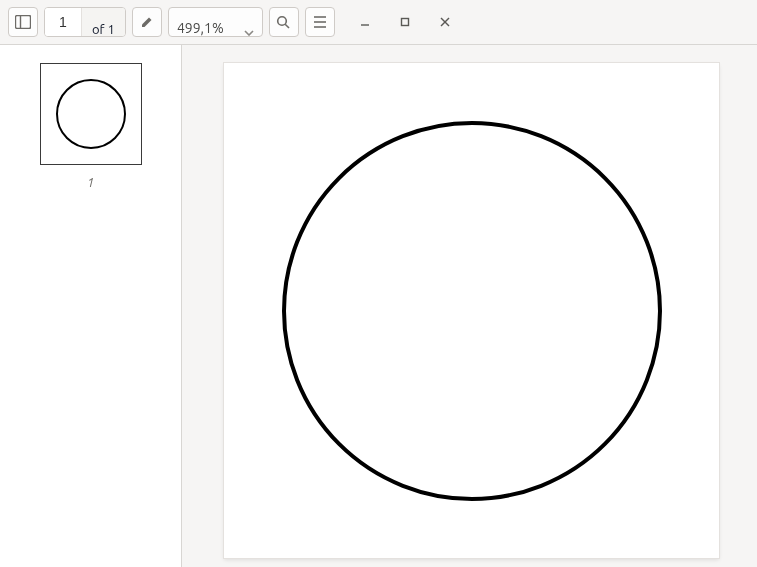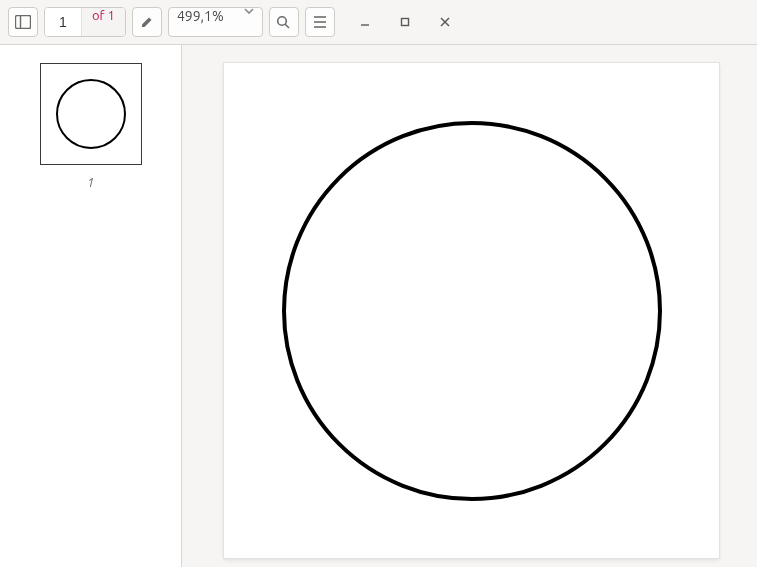--- a/index.html
+++ b/index.html
@@ -50,41 +50,41 @@
     height: 100%;
     border: none;
     text-align: center;
     font-size: 14px;
     color: #333;
     outline: none;
     background: #fff;
   }
   .page-group .of {
     padding: 0 10px;
-    color: #be185d;
+    color: #0f172a;
     font-size: 13px;
     border-left: 1px solid #e4e1de;
     height: 100%;
     display: flex;
-    align-items: flex-start;
+    align-items: flex-end;
     background: #f5f4f2;
   }
   .title {
     flex: 1;
     text-align: center;
     font-size: 14px;
     font-weight: 600;
     color: #5a5955;
     white-space: nowrap;
     overflow: hidden;
     text-overflow: ellipsis;
   }
   .zoom-group {
     display: flex;
-    align-items: flex-start;
+    align-items: flex-end;
     height: 30px;
     border: 1px solid #cfcbc7;
     border-radius: 4px;
     background: #fdfdfd;
     padding: 0 8px;
     gap: 20px;
     cursor: pointer;
   }
   .zoom-group span {
     font-size: 14px;

